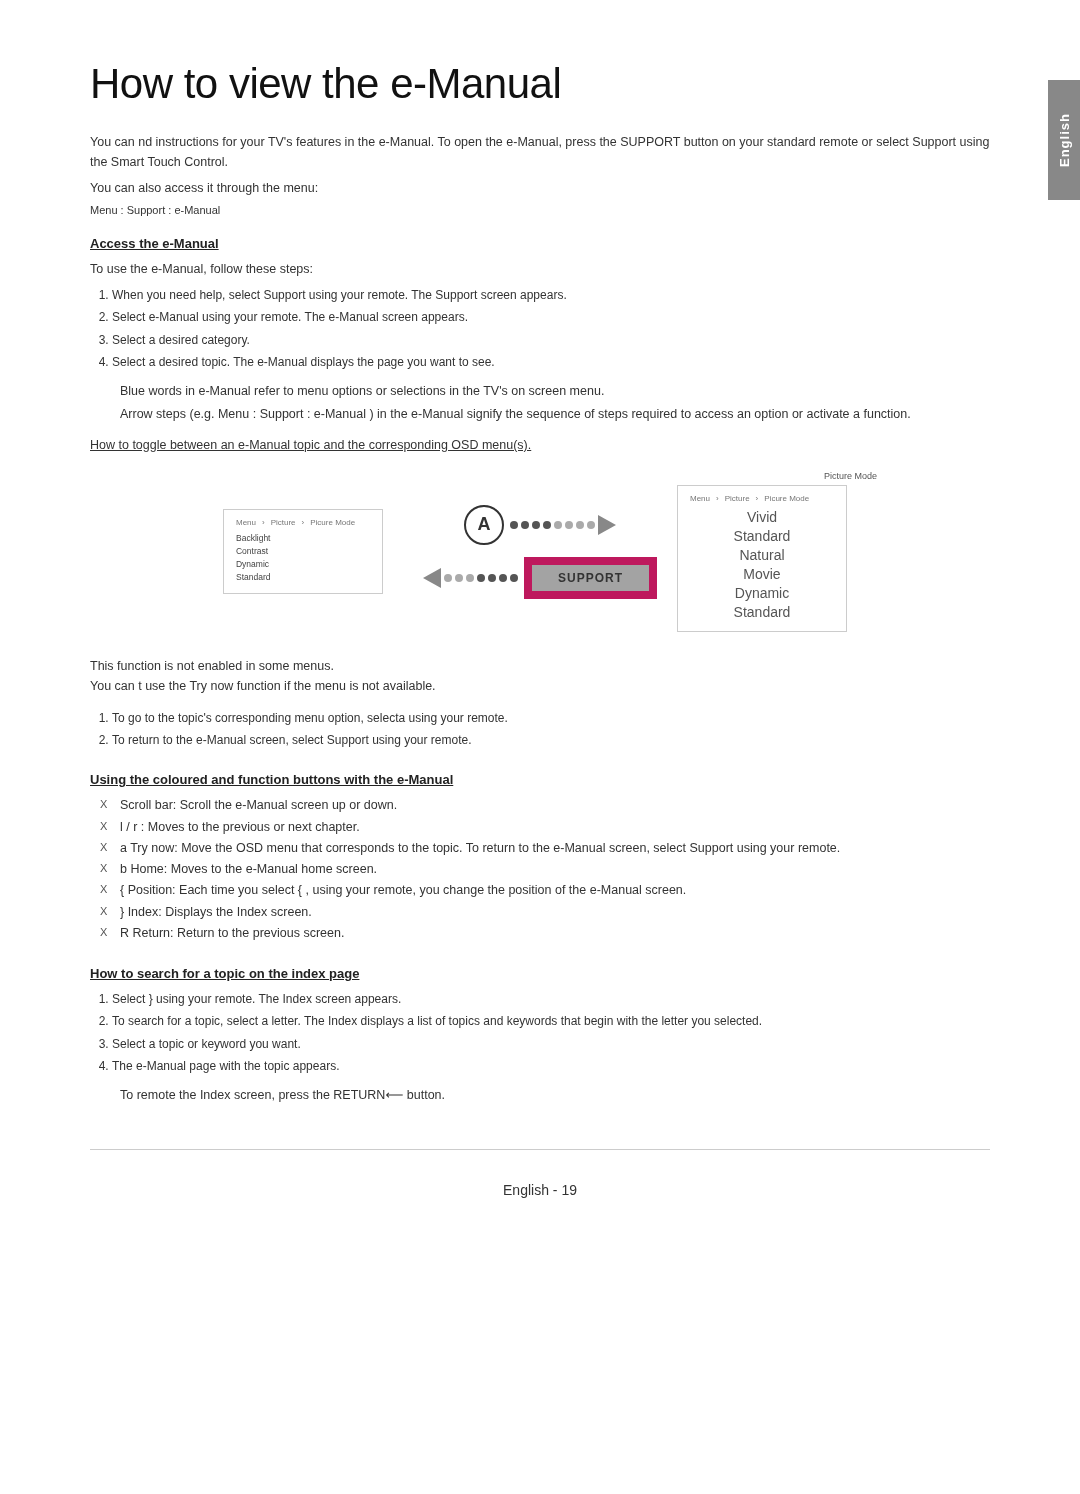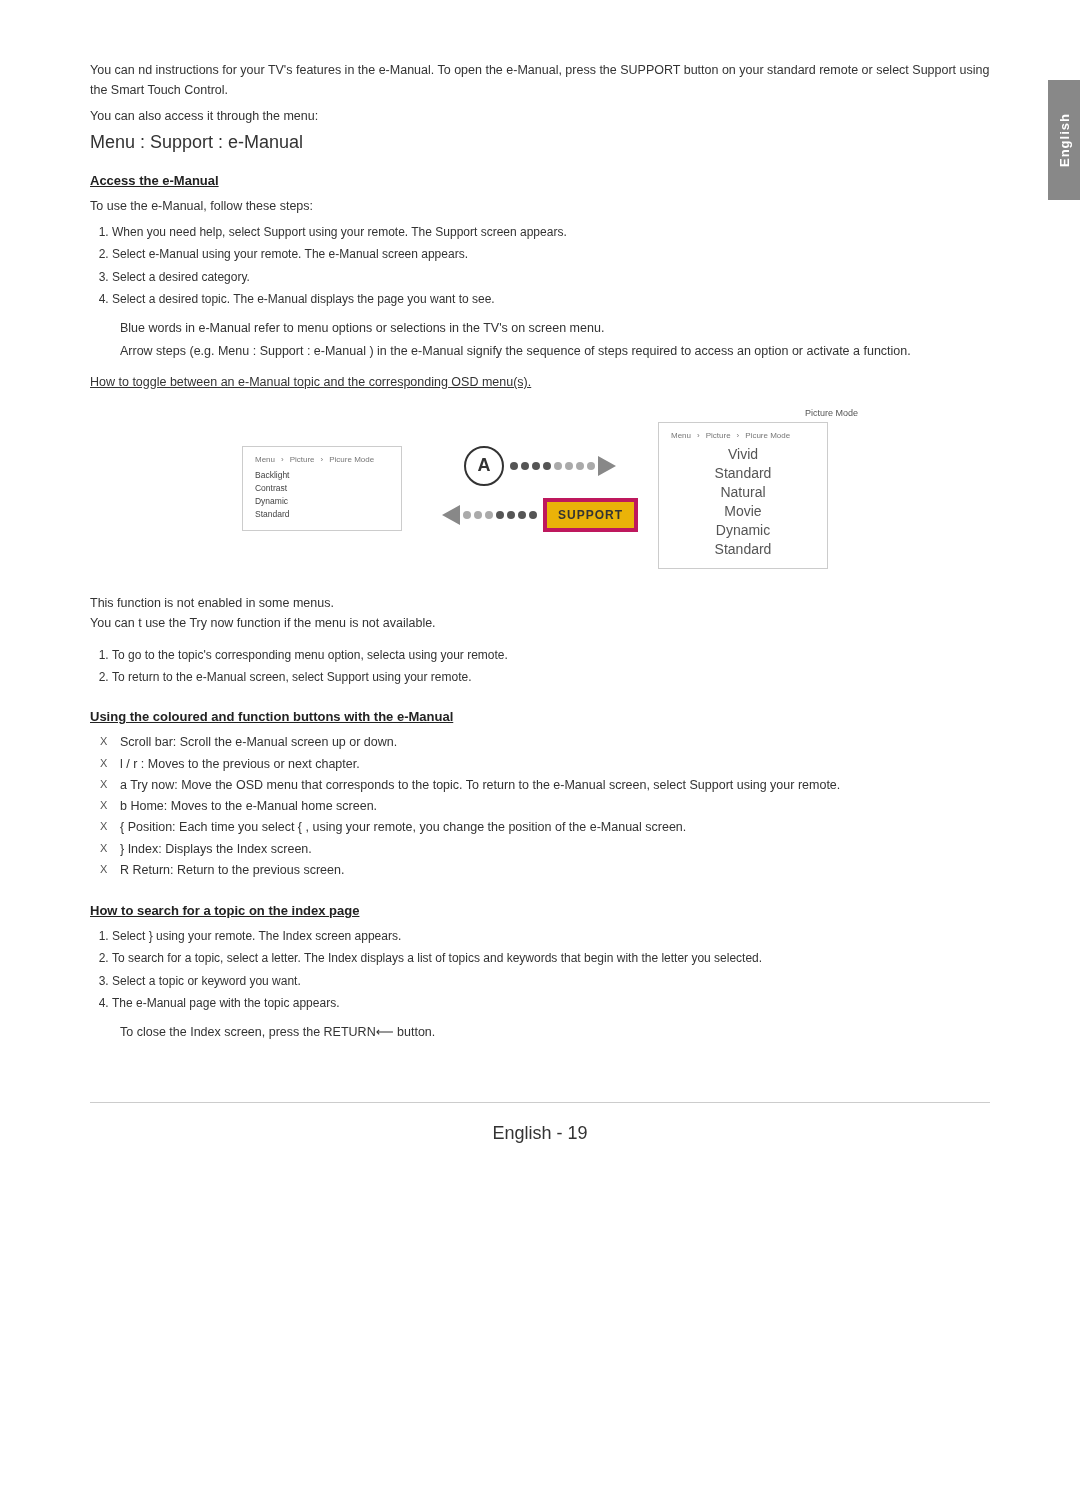--- a/index.html
+++ b/index.html
@@ -52,21 +52,21 @@
     }
 
     .intro-text {
       font-size: 12.5px;
       line-height: 1.6;
       margin-bottom: 6px;
       color: #333;
     }
 
     .menu-path {
-      font-size: 18px;
+      font-size: 11px;
       margin-bottom: 20px;
       color: #333;
     }
 
     .section-heading {
       font-size: 13px;
       font-weight: bold;
       text-decoration: underline;
       margin-bottom: 8px;
       margin-top: 8px;
@@ -209,26 +209,26 @@
 
     .arrow-left {
       width: 0;
       height: 0;
       border-top: 10px solid transparent;
       border-bottom: 10px solid transparent;
       border-right: 18px solid #888;
     }
 
     .btn-support {
-      border: 4px solid #be185d;
-      padding: 6px 11px;
+      border: 8px solid #be185d;
+      padding: 6px 26px;
       font-size: 12px;
       font-weight: bold;
       color: #333;
-      background: #eab308;
+      background: #a3a3a3;
       letter-spacing: 1px;
     }
 
     .diagram-right {
       margin-left: 20px;
       width: 200px;
     }
 
     .picture-mode-label {
       font-size: 9px;
@@ -279,25 +279,25 @@
     .bullet-list li::before {
       content: 'X';
       position: absolute;
       left: 0;
       font-size: 11px;
       color: #555;
     }
 
     .page-footer {
       text-align: center;
-      margin-top: 60px;
-      font-size: 18px;
+      margin-top: 44px;
+      font-size: 14px;
       color: #333;
       border-top: 1px solid #ccc;
-      padding-top: 20px;
+      padding-top: 32px;
     }
 
     .arrow-back {
       display: flex;
       align-items: center;
       gap: 6px;
     }
 
     .dots-arrow-back {
       display: flex;
@@ -305,20 +305,21 @@
       gap: 3px;
     }
   </style>
 </head>
 <body>
 
 <div class="page-container">
 
   <div class="sidebar-tab">English</div>
 
+  <h1>How to view the e-Manual</h1>
 
   <p class="intro-text">You can  nd instructions for your TV's features in the e-Manual. To open the e-Manual, press the SUPPORT button on your standard remote or select Support using the Smart Touch Control.</p>
 
   <p class="intro-text">You can also access it through the menu:</p>
 
   <p class="menu-path">Menu  : Support  : e-Manual</p>
 
   <p class="section-heading">Access the  e-Manual</p>
 
   <p class="section-text">To use the e-Manual, follow these steps:</p>
@@ -435,17 +436,17 @@
 
   <p class="section-heading" style="margin-top: 22px;">How to search for a topic on the index page</p>
 
   <ol>
     <li>Select }  using your remote. The Index screen appears.</li>
     <li>To search for a topic, select a letter. The Index displays a list of topics and keywords that begin with the letter you selected.</li>
     <li>Select a topic or keyword you want.</li>
     <li>The e-Manual page with the topic appears.</li>
   </ol>
 
-  <div class="indented-note">To close the Index screen, press the RETURN⟵  button.</div>
+  <div class="indented-note">To remote the Index screen, press the RETURN⟵  button.</div>
 
   <div class="page-footer">English - 19</div>
 
 </div>
 
 </body></html>

